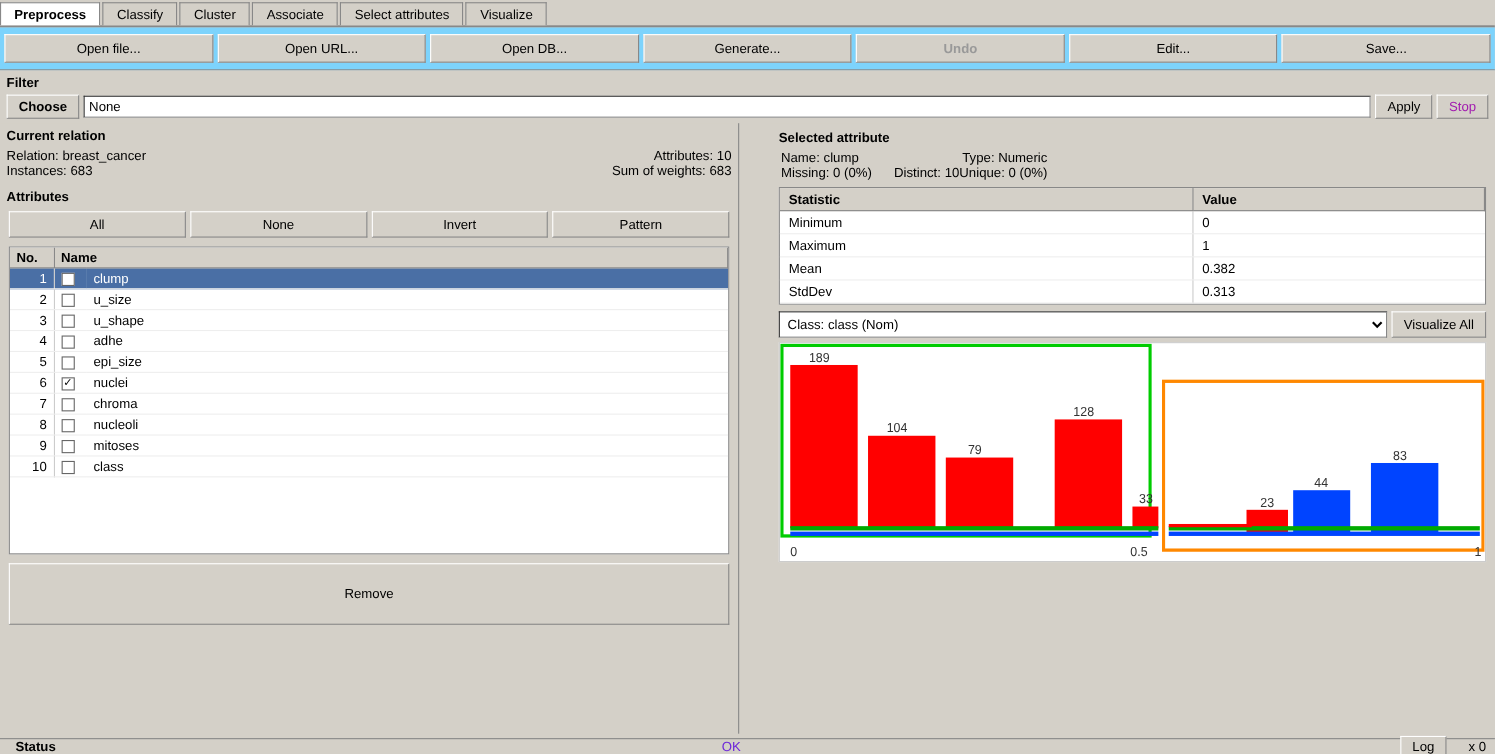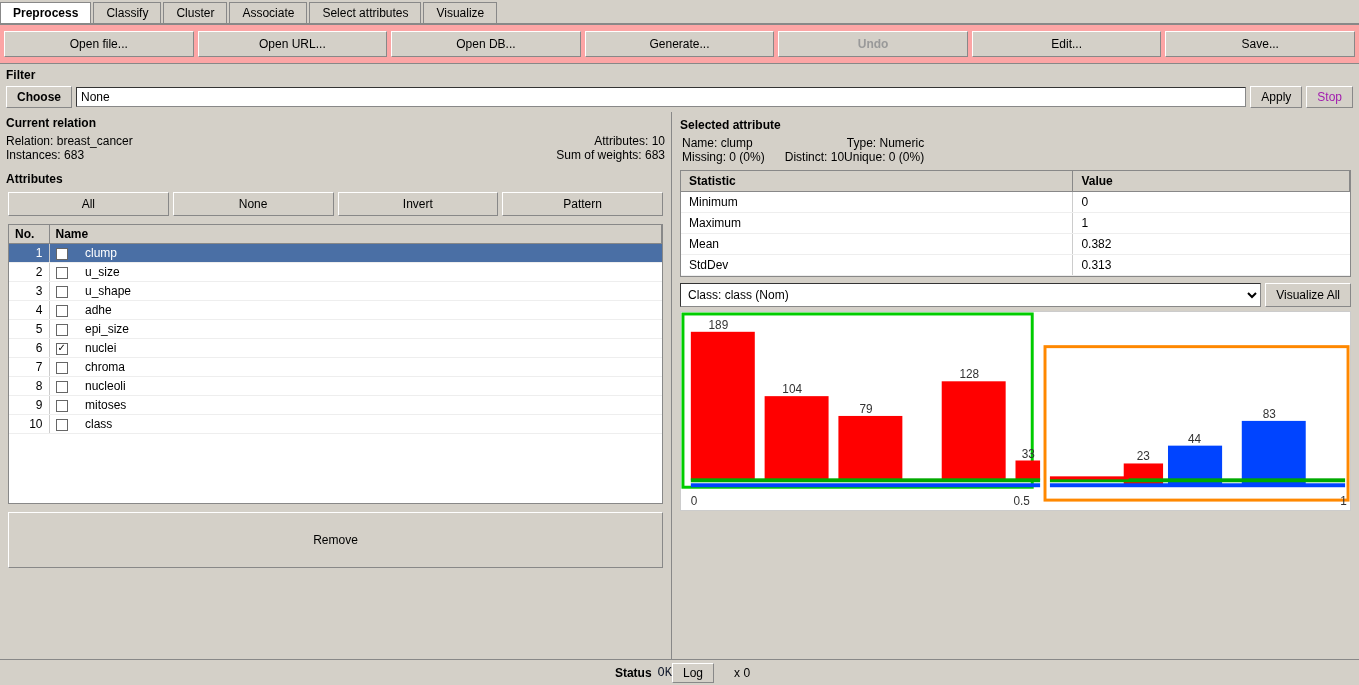--- a/index.html
+++ b/index.html
@@ -4,35 +4,35 @@
   <style>
     * { box-sizing: border-box; margin: 0; padding: 0; font-family: Arial, sans-serif; font-size: 12px; }
     body { background: #d4d0c8; width: 1359px; height: 685px; overflow: hidden; }
     
     
     .tabs { display: flex; background: #d4d0c8; border-bottom: 2px solid #888; padding-top: 2px; }
     .tab { padding: 3px 12px; background: #d4d0c8; border: 1px solid #888; border-bottom: none; margin-right: 2px; cursor: pointer; font-size: 12px; }
     .tab.active { background: #fff; font-weight: bold; }
     
     
-    .toolbar { display: flex; gap: 4px; padding: 6px 4px; background: #fca5a5; border-bottom: 1px solid #888; }
+    .toolbar { display: flex; gap: 4px; padding: 6px 4px; background: #7dd3fc; border-bottom: 1px solid #888; }
     .toolbar-btn { flex: 1; padding: 5px 8px; background: #d4d0c8; border: 1px solid #888; border-top-color: #fff; border-left-color: #fff; cursor: pointer; font-size: 12px; text-align: center; }
     .toolbar-btn.disabled { color: #999; cursor: default; font-weight: bold; }
     
     
     .filter-section { padding: 4px 6px; background: #d4d0c8; }
     .filter-label { font-size: 12px; font-weight: bold; margin-bottom: 4px; }
     .filter-row { display: flex; align-items: center; gap: 4px; }
     .filter-row input { flex: 1; padding: 2px 4px; border: 1px inset #888; background: #fff; }
     .filter-row .choose-btn { padding: 3px 10px; background: #d4d0c8; border: 1px solid #888; border-top-color: #fff; border-left-color: #fff; cursor: pointer; font-weight: bold; }
     .filter-row .apply-btn { padding: 3px 10px; background: #d4d0c8; border: 1px solid #888; border-top-color: #fff; border-left-color: #fff; cursor: pointer; }
     .filter-row .stop-btn { padding: 3px 10px; background: #d4d0c8; border: 1px solid #888; border-top-color: #fff; border-left-color: #fff; cursor: pointer; color: #999; }
     
     
-    .main-content { display: flex; height: calc(685px - 130px); }
+    .main-content { display: flex; height: calc(685px - 130px); gap: 28px; }
     
     
     .left-panel { width: 672px; border-right: 1px solid #888; background: #d4d0c8; }
     
     
     .section-title { font-weight: bold; font-size: 12px; padding: 4px 6px 2px 6px; }
     .relation-info { display: flex; justify-content: space-between; padding: 2px 6px; font-size: 12px; }
     .relation-left { }
     .relation-right { text-align: right; }
     
@@ -74,22 +74,22 @@
     
     
     .class-row { display: flex; align-items: center; gap: 4px; margin: 6px 4px 4px 4px; }
     .class-select { flex: 1; padding: 3px; border: 1px inset #888; background: #fff; cursor: pointer; }
     .visualize-all-btn { padding: 4px 10px; background: #d4d0c8; border: 1px solid #888; border-top-color: #fff; border-left-color: #fff; cursor: pointer; white-space: nowrap; }
     
     
     .chart-area { margin: 0 4px; border: 1px solid #ccc; background: #fff; position: relative; height: 200px; overflow: hidden; }
     
     
-    .status-bar { position: absolute; bottom: 0; left: 0; right: 0; height: 26px; background: #d4d0c8; border-top: 1px solid #888; display: flex; align-items: center; padding: 0 8px; justify-content: center; }
-    .status-ok { font-size: 12px; color: #0f172a; font-family: Liberation Mono, monospace; }
+    .status-bar { position: absolute; bottom: 0; left: 0; right: 0; height: 14px; background: #d4d0c8; border-top: 1px solid #888; display: flex; align-items: center; padding: 0 8px; justify-content: space-between; }
+    .status-ok { font-size: 12px; color: #6d28d9; }
     .status-right { display: flex; align-items: center; gap: 20px; }
     .log-btn { padding: 2px 10px; background: #d4d0c8; border: 1px solid #888; border-top-color: #fff; border-left-color: #fff; cursor: pointer; }
   </style>
 </head>
 <body>
 
 <div class="tabs">
   <div class="tab active">
     <span>Preprocess</span>
   </div>

